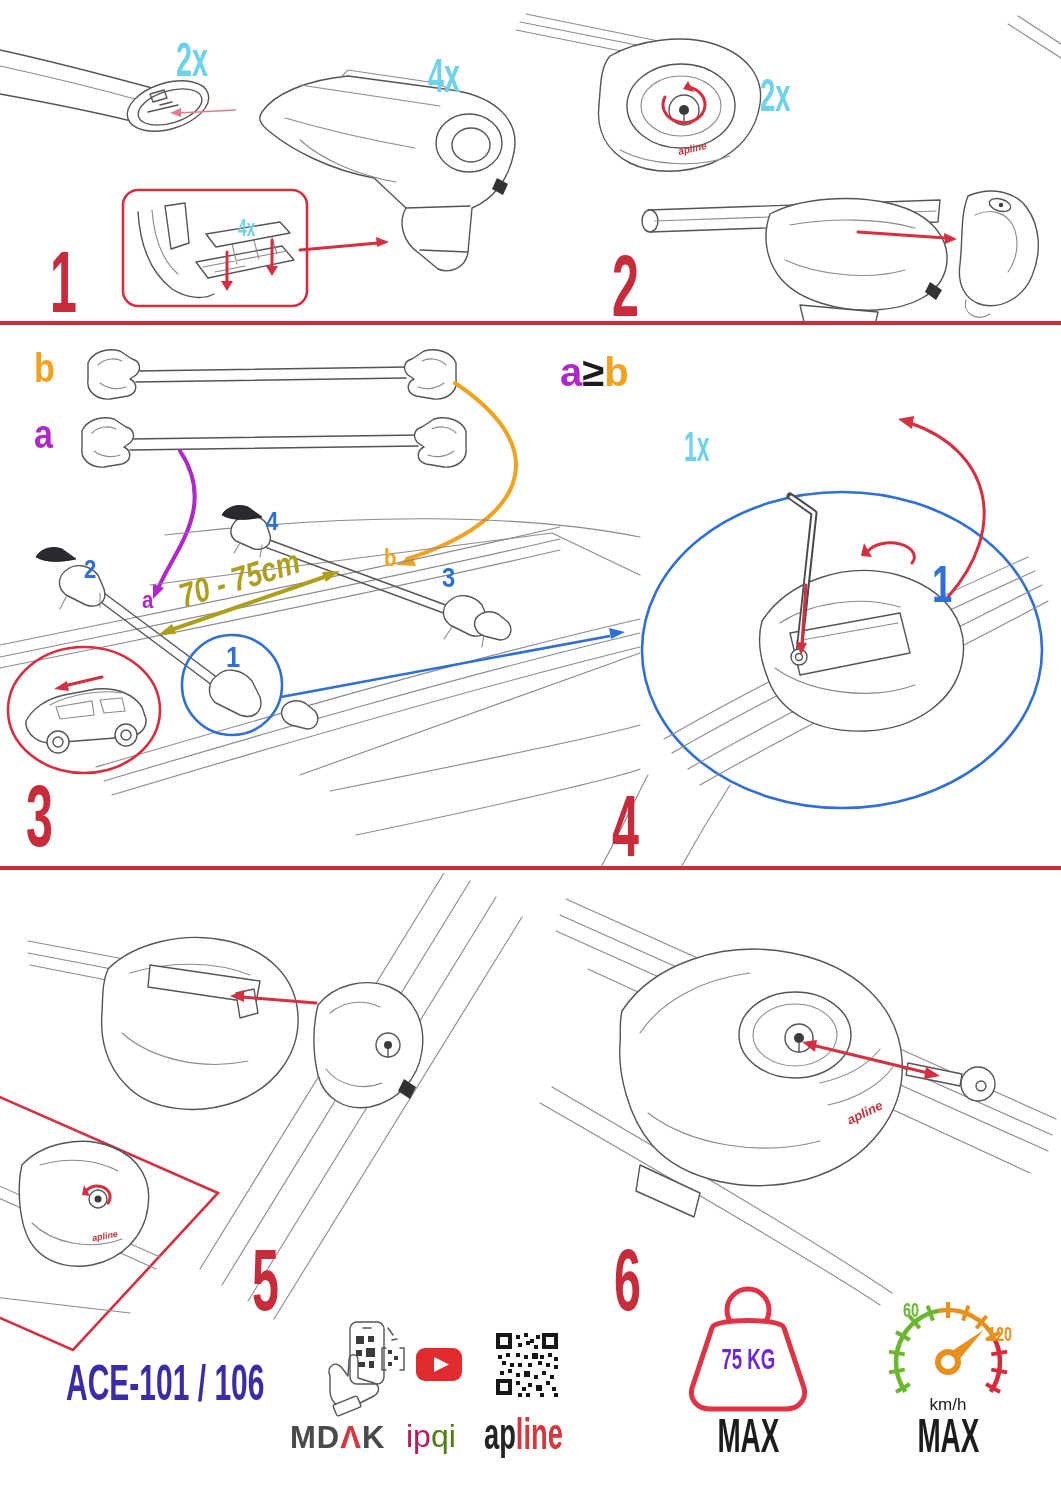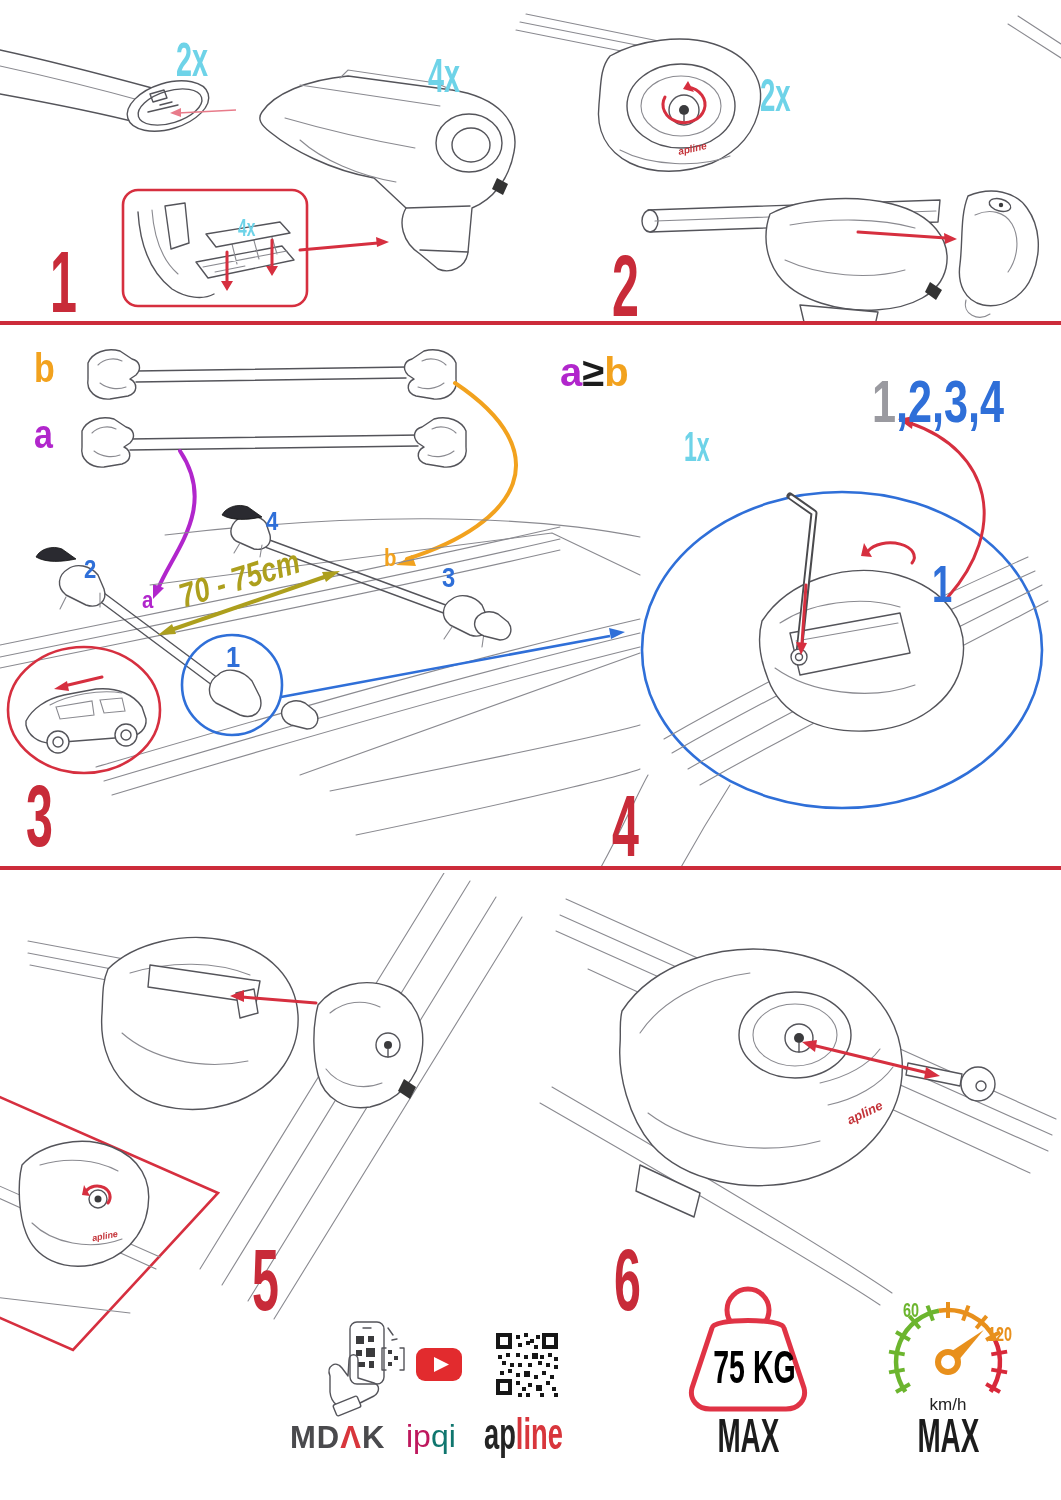--- a/index.html
+++ b/index.html
@@ -364,48 +364,46 @@
   <div class="qty" style="left:760px;top:72px;font-size:46px"><span class="cx" style="transform:scaleX(.6)">2x</span></div>
   <div class="qty" style="left:684px;top:426px;font-size:42px"><span class="cx" style="transform:scaleX(.55)">1x</span></div>
 
   <div class="lab" style="left:34px;top:348px;font-size:40px;color:#f2a21e"><span class="cx" style="transform:scaleX(.85)">b</span></div>
   <div class="lab" style="left:34px;top:414px;font-size:40px;color:#b126cc"><span class="cx" style="transform:scaleX(.85)">a</span></div>
 
   <div class="lab" style="left:560px;top:352px;font-size:40px">
     <span style="color:#b126cc">a</span><span style="color:#1c1c1c">≥</span><span style="color:#f2a21e">b</span>
   </div>
 
-  <div class="lab" style="left:872px;top:372px;font-size:60px">
-    <span class="cx" style="transform:scaleX(.72)"><span style="color:#9a9aa0">1</span><span style="color:#2f6fd8">,2,3,4</span></span>
-  </div>
 
   <div class="lab" style="left:84px;top:556px;font-size:26px;color:#2f6fd8"><span class="cx" style="transform:scaleX(.85)">2</span></div>
   <div class="lab" style="left:266px;top:508px;font-size:26px;color:#2f6fd8"><span class="cx" style="transform:scaleX(.85)">4</span></div>
   <div class="lab" style="left:442px;top:564px;font-size:28px;color:#2f6fd8"><span class="cx" style="transform:scaleX(.85)">3</span></div>
   <div class="lab" style="left:226px;top:642px;font-size:30px;color:#2f6fd8"><span class="cx" style="transform:scaleX(.85)">1</span></div>
   <div class="lab" style="left:384px;top:546px;font-size:24px;color:#f2a21e"><span class="cx" style="transform:scaleX(.85)">b</span></div>
   <div class="lab" style="left:142px;top:588px;font-size:24px;color:#b126cc"><span class="cx" style="transform:scaleX(.85)">a</span></div>
   <div class="lab" style="left:175px;top:580px;font-size:34px;color:#ad9f1d;font-style:italic"><span class="cx" style="transform:rotate(-17deg) scaleX(.8)">70 - 75cm</span></div>
 
   <div class="lab" style="left:932px;top:558px;font-size:52px;color:#2f6fd8"><span class="cx" style="transform:scaleX(.7)">1</span></div>
 
   <div class="minilogo" style="left:678px;top:144px;font-size:10px;transform:rotate(-12deg)"><span>apline</span></div>
   <div class="minilogo" style="left:846px;top:1106px;font-size:13px;transform:rotate(-26deg)"><span>apline</span></div>
   <div class="minilogo" style="left:92px;top:1232px;font-size:9px;transform:rotate(-10deg)"><span>apline</span></div>
 
+  <div class="lab" style="left:66px;top:1358px;font-size:50px;color:#3a2ca8"><span class="cx" style="transform:scaleX(.6)">ACE-101 / 106</span></div>
   <div class="lab" style="left:290px;top:1422px;font-size:31px;letter-spacing:1px">
     <span style="color:#4a4a4d">MD</span><span style="color:#d8363c">Λ</span><span style="color:#4a4a4d">K</span>
   </div>
   <div class="lab" style="left:406px;top:1420px;font-size:32px;font-weight:400">
-    <span style="color:#be185d">ip</span><span style="color:#0f766e">qi</span>
+    <span style="color:#be185d">ip</span><span style="color:#4d7c0f">qi</span>
   </div>
   <div class="lab" style="left:484px;top:1412px;font-size:44px">
     <span class="cx" style="transform:scaleX(.62)"><span style="color:#242424">ap</span><span style="color:#d8363c">line</span></span>
   </div>
 
-  <div class="lab ctr" style="left:688px;top:1344px;width:120px;font-size:46px;color:#000000"><span class="cxc" style="transform:scaleX(.62)">75 KG</span></div>
+  <div class="lab ctr" style="left:688px;top:1344px;width:120px;font-size:30px;color:#6d28d9"><span class="cxc" style="transform:scaleX(.62)">75 KG</span></div>
   <div class="lab ctr" style="left:688px;top:1412px;width:120px;font-size:48px;color:#1c1c1c"><span class="cxc" style="transform:scaleX(.58)">MAX</span></div>
   <div class="lab" style="left:903px;top:1300px;font-size:20px;color:#6cb52e"><span class="cx" style="transform:scaleX(.72)">60</span></div>
   <div class="lab" style="left:988px;top:1324px;font-size:20px;color:#e8901c"><span class="cx" style="transform:scaleX(.72)">120</span></div>
   <div class="lab ctr" style="left:918px;top:1396px;width:60px;font-size:17px;color:#222;font-weight:400"><span class="cxc">km/h</span></div>
   <div class="lab ctr" style="left:888px;top:1412px;width:120px;font-size:48px;color:#1c1c1c"><span class="cxc" style="transform:scaleX(.58)">MAX</span></div>
 
 </div>
 
 </body></html>

